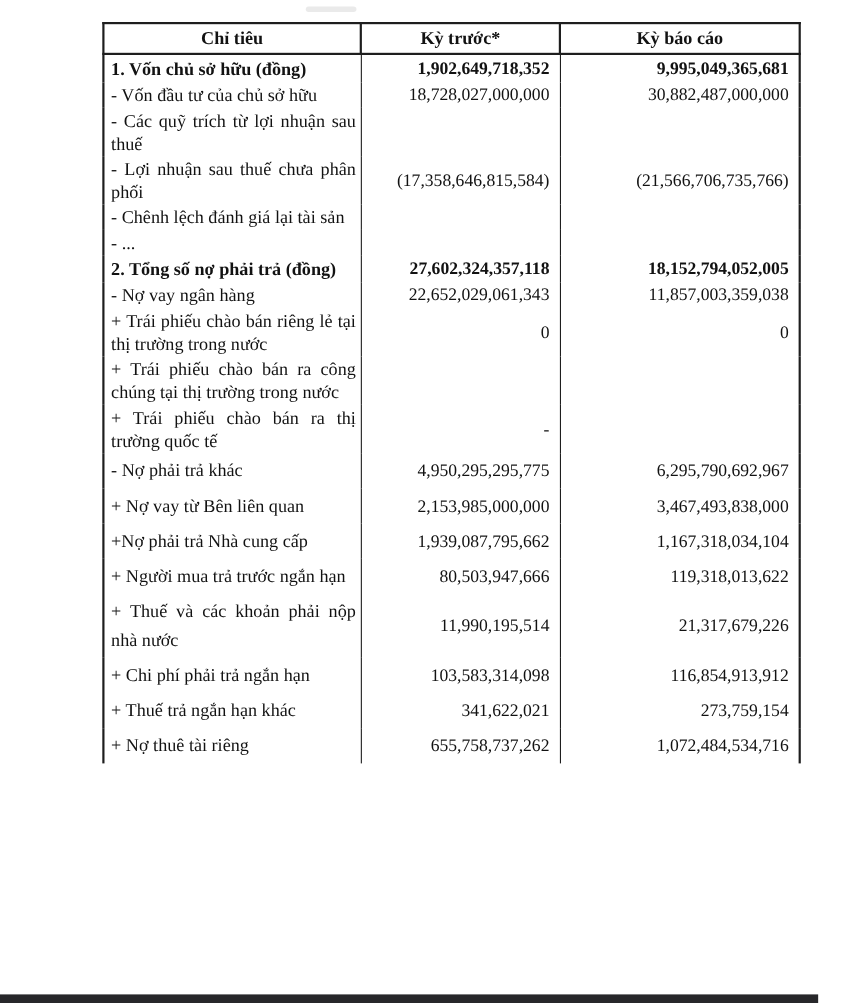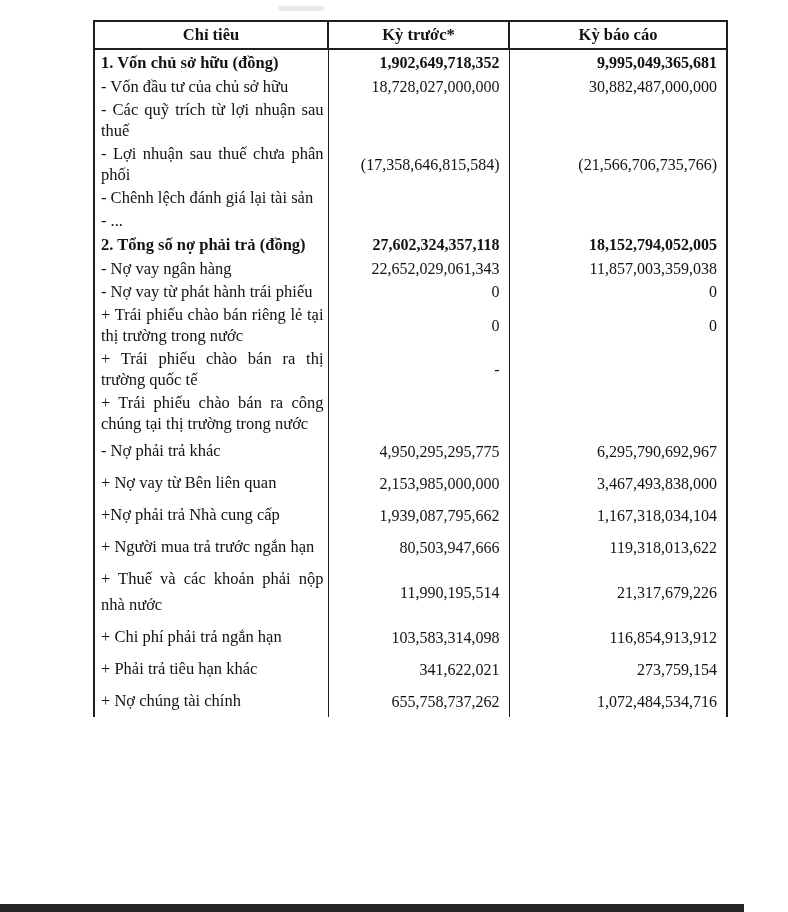--- a/index.html
+++ b/index.html
@@ -136,37 +136,32 @@
           <td class="lbl">2. Tổng số nợ phải trả (đồng)</td>
           <td class="num">27,602,324,357,118</td>
           <td class="num">18,152,794,052,005</td>
         </tr>
         <tr class="">
           <td class="lbl">- Nợ vay ngân hàng</td>
           <td class="num">22,652,029,061,343</td>
           <td class="num">11,857,003,359,038</td>
         </tr>
         <tr class="">
-          <td class="lbl">- Nợ vay từ phát hành trái phiếu</td>
-          <td class="num">0</td>
-          <td class="num">0</td>
-        </tr>
-        <tr class="">
           <td class="lbl">+ Trái phiếu chào bán riêng lẻ tại thị trường trong nước</td>
           <td class="num">0</td>
           <td class="num">0</td>
         </tr>
         <tr class="">
+          <td class="lbl">+ Trái phiếu chào bán ra công chúng tại thị trường trong nước</td>
+          <td class="num"></td>
+          <td class="num"></td>
+        </tr>
+        <tr class="">
           <td class="lbl">+ Trái phiếu chào bán ra thị trường quốc tế</td>
           <td class="num">-</td>
-          <td class="num"></td>
-        </tr>
-        <tr class="">
-          <td class="lbl">+ Trái phiếu chào bán ra công chúng tại thị trường trong nước</td>
-          <td class="num"></td>
           <td class="num"></td>
         </tr>
         <tr class="spaced">
           <td class="lbl">- Nợ phải trả khác</td>
           <td class="num">4,950,295,295,775</td>
           <td class="num">6,295,790,692,967</td>
         </tr>
         <tr class="spaced">
           <td class="lbl">+ Nợ vay từ Bên liên quan</td>
           <td class="num">2,153,985,000,000</td>
@@ -186,26 +181,26 @@
           <td class="lbl">+ Thuế và các khoản phải nộp nhà nước</td>
           <td class="num">11,990,195,514</td>
           <td class="num">21,317,679,226</td>
         </tr>
         <tr class="spaced">
           <td class="lbl">+ Chi phí phải trả ngắn hạn</td>
           <td class="num">103,583,314,098</td>
           <td class="num">116,854,913,912</td>
         </tr>
         <tr class="spaced">
-          <td class="lbl">+ Phải trả tiêu hạn khác</td>
+          <td class="lbl">+ Thuế trả ngắn hạn khác</td>
           <td class="num">341,622,021</td>
           <td class="num">273,759,154</td>
         </tr>
         <tr class="spaced">
-          <td class="lbl">+ Nợ chúng tài chính</td>
+          <td class="lbl">+ Nợ thuê tài riêng</td>
           <td class="num">655,758,737,262</td>
           <td class="num">1,072,484,534,716</td>
         </tr>
       </tbody>
   </table>
 
   <div class="margin-marks">
       <span style="top: 0px;">⋯</span>
       <span style="top: 26px;">ξ</span>
       <span style="top: 54px;">-</span>

